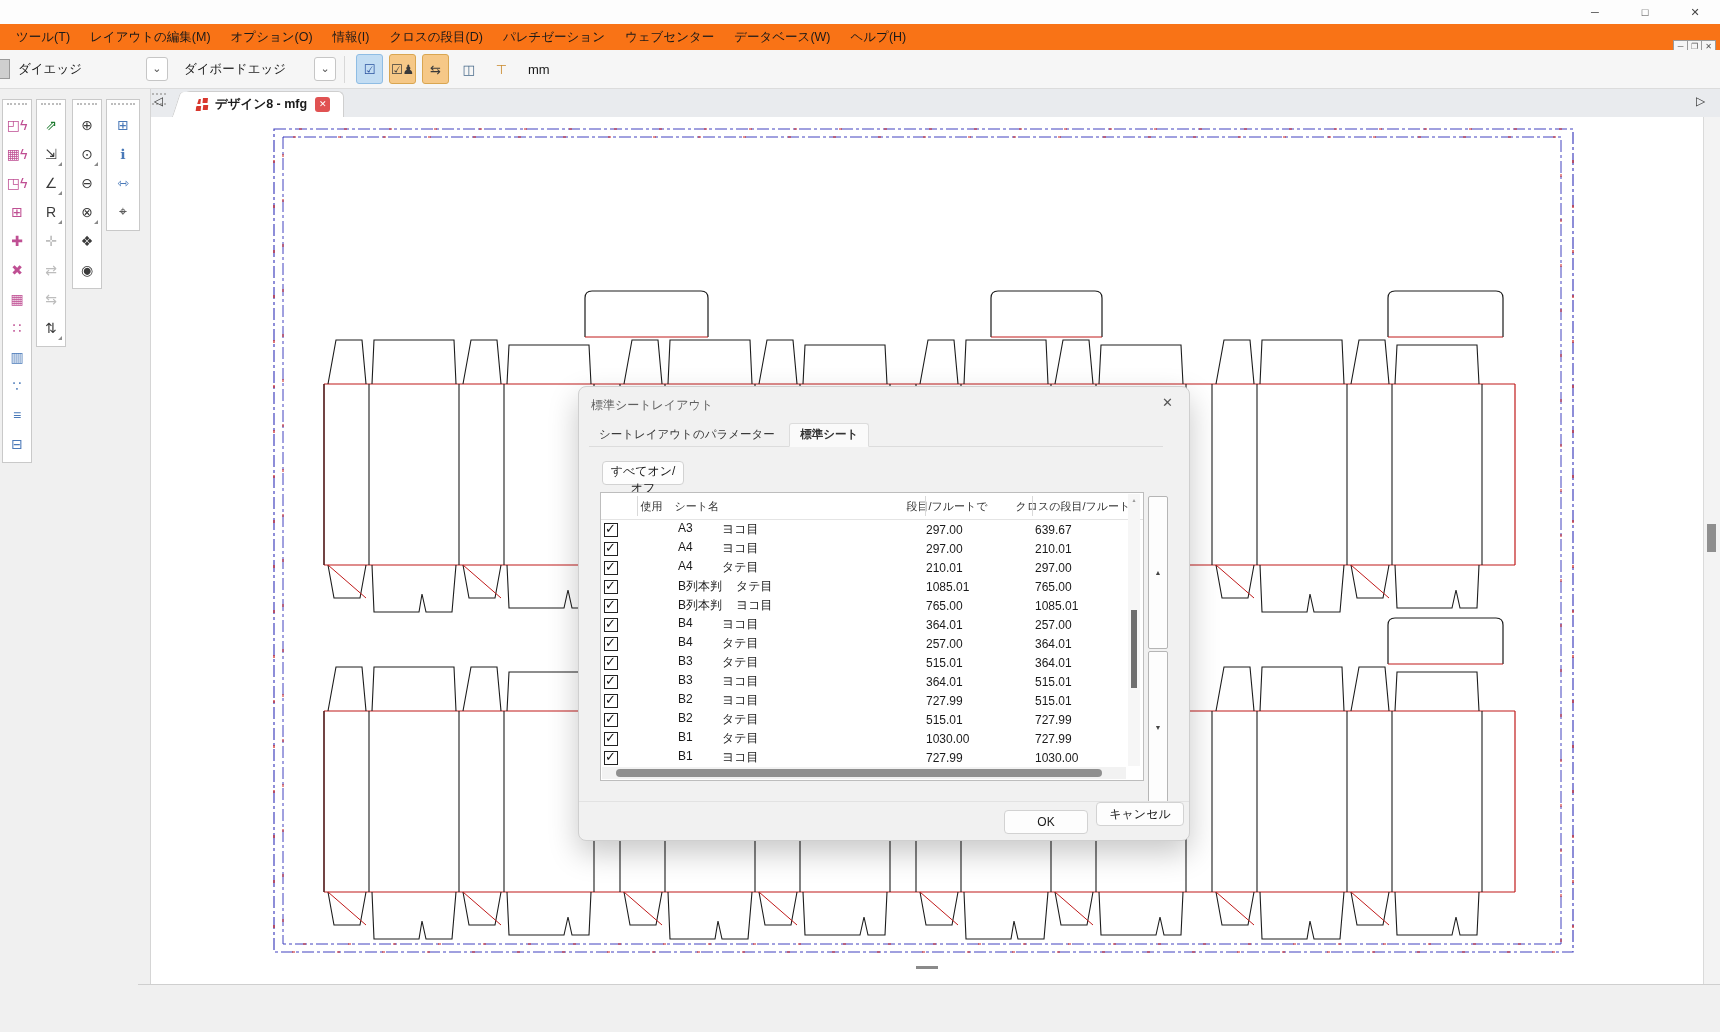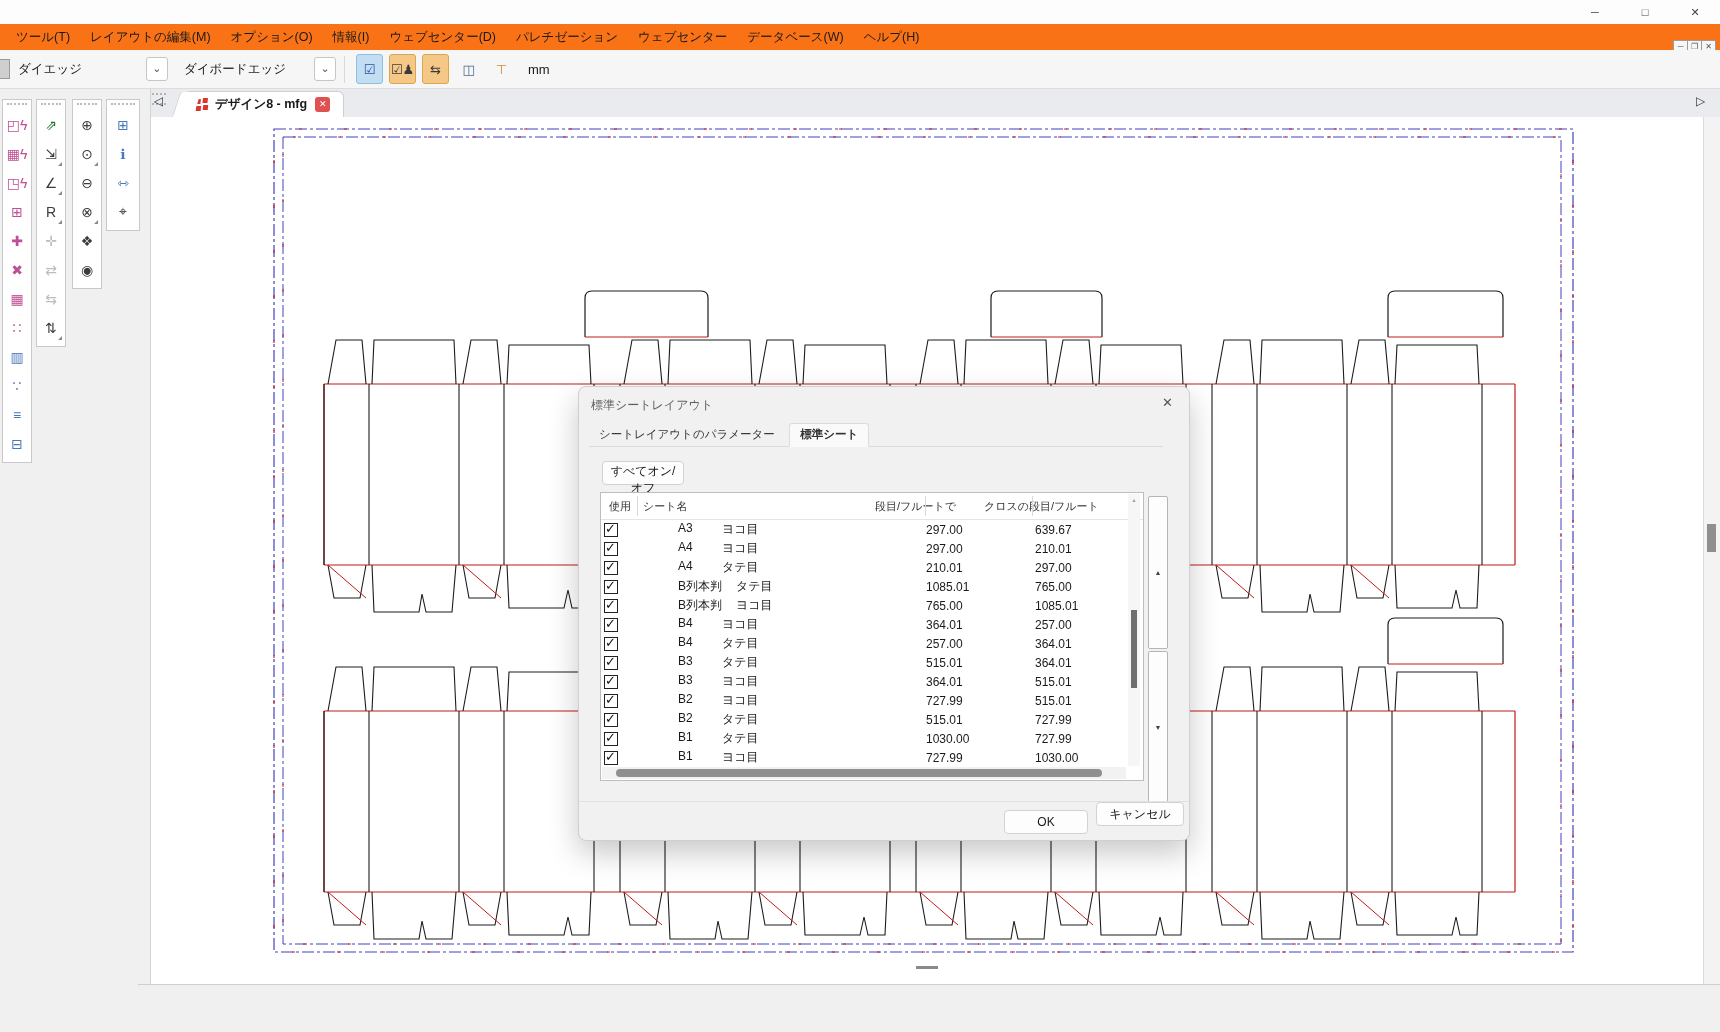--- a/index.html
+++ b/index.html
@@ -70,21 +70,21 @@
   .tabstrip{position:absolute;left:10px;right:26px;top:36px;height:23px;border-bottom:1px solid #dcdcdc;}
   .dtab{display:inline-block;padding:3px 10px 4px 10px;font-size:11.5px;color:#333;}
   .dtab.active{background:#fafafa;border:1px solid #dcdcdc;border-bottom:1px solid #fafafa;
                font-weight:bold;border-radius:3px 3px 0 0;}
   .btn{background:#fdfdfd;border:1px solid #d2d2d2;border-radius:4px;font-size:12px;
        font-family:inherit;color:#1a1a1a;}
   .toggle-all{position:absolute;left:23px;top:74px;width:82px;height:24px;}
   .sheet-table{position:absolute;left:21px;top:105px;width:544px;height:289px;background:#fff;
                border:1px solid #bdbdbd;box-sizing:border-box;overflow:hidden;}
   .thead{position:relative;height:26px;border-bottom:1px solid #e4e4e4;display:flex;align-items:center;
-         font-size:11px;color:#333;}
+         font-size:11px;color:#333;justify-content:center;}
   .th-use{width:38px;padding-left:8px;box-sizing:border-box;}
   .th-name{width:232px;padding-left:4px;box-sizing:border-box;}
   .th-along{width:109px;padding-left:4px;box-sizing:border-box;}
   .th-cross{width:100px;padding-left:4px;box-sizing:border-box;white-space:nowrap;}
   .hsep{position:absolute;top:3px;bottom:3px;width:1px;background:#d9d9d9;}
   .trows{position:relative;height:247px;}
   .trow{display:flex;height:19px;align-items:center;font-size:12px;}
   .ccell{width:38px;display:flex;}
   .cb{width:12px;height:12px;margin-left:3px;border:1.6px solid #222;background:#fff;
       font-size:13px;line-height:9px;font-weight:bold;color:#111;overflow:visible;}
@@ -116,21 +116,21 @@
     <div class="winctl" style="left:1578px">─</div>
     <div class="winctl" style="left:1628px">□</div>
     <div class="winctl" style="left:1678px">✕</div>
   </div>
 
   <div class="menubar" id="menu-items">
       <div class="menu-item">ツール(T)</div>
       <div class="menu-item">レイアウトの編集(M)</div>
       <div class="menu-item">オプション(O)</div>
       <div class="menu-item">情報(I)</div>
-      <div class="menu-item">ウェブセンター(D)</div>
+      <div class="menu-item">クロスの段目(D)</div>
       <div class="menu-item">パレチゼーション</div>
       <div class="menu-item">ウェブセンター</div>
       <div class="menu-item">データベース(W)</div>
       <div class="menu-item">ヘルプ(H)</div>
     </div>
   <div class="mdictl" style="left:1673px">─</div>
   <div class="mdictl" style="left:1687px">❐</div>
   <div class="mdictl" style="left:1701px">✕</div>
 
   <div class="toolbar">

